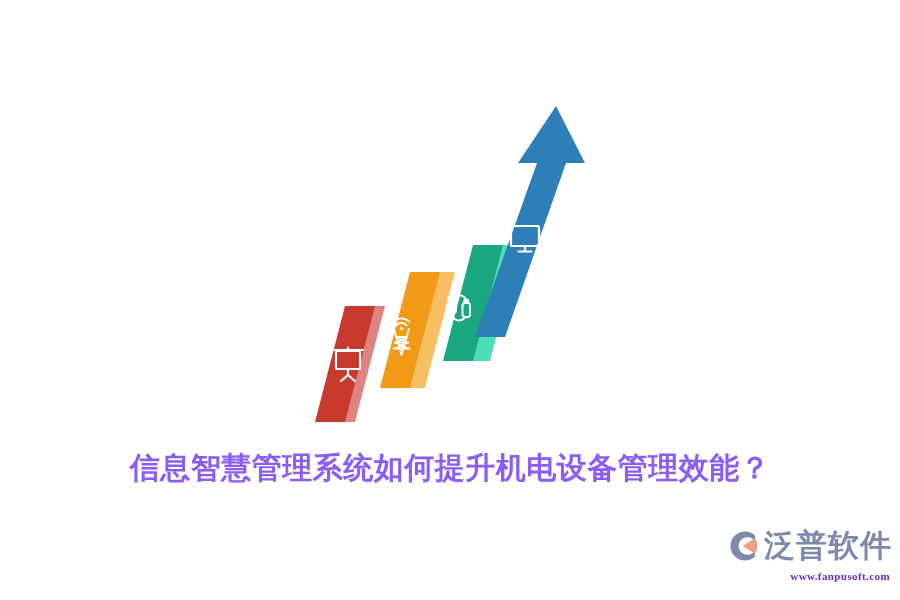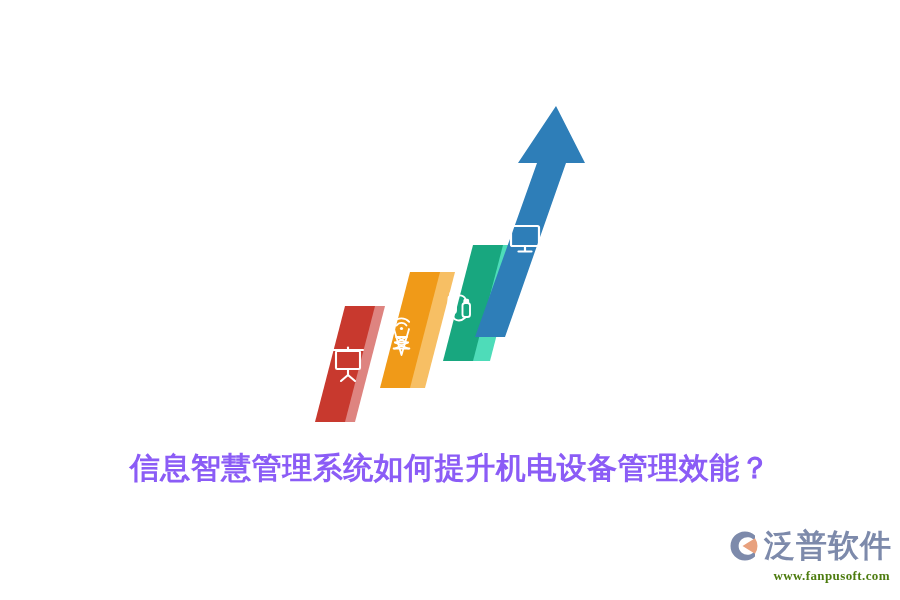--- a/index.html
+++ b/index.html
@@ -77,24 +77,24 @@
     font-size: 31px;
     line-height: 36px;
     font-weight: 700;
     color: #7d8aab;
     letter-spacing: 1px;
     font-family: "Liberation Sans", "DejaVu Sans", sans-serif;
     white-space: nowrap;
   }
   #brand-url {
     text-align: right;
-    font-size: 13px;
+    font-size: 11px;
     line-height: 20px;
     font-weight: 700;
-    color: #4d7c0f;
+    color: #6d28d9;
     letter-spacing: 0.4px;
     font-family: "Liberation Serif", "DejaVu Serif", serif;
     padding-right: 2px;
     white-space: nowrap;
   }
 </style>
 </head>
 <body>
 
 <div id="canvas">

